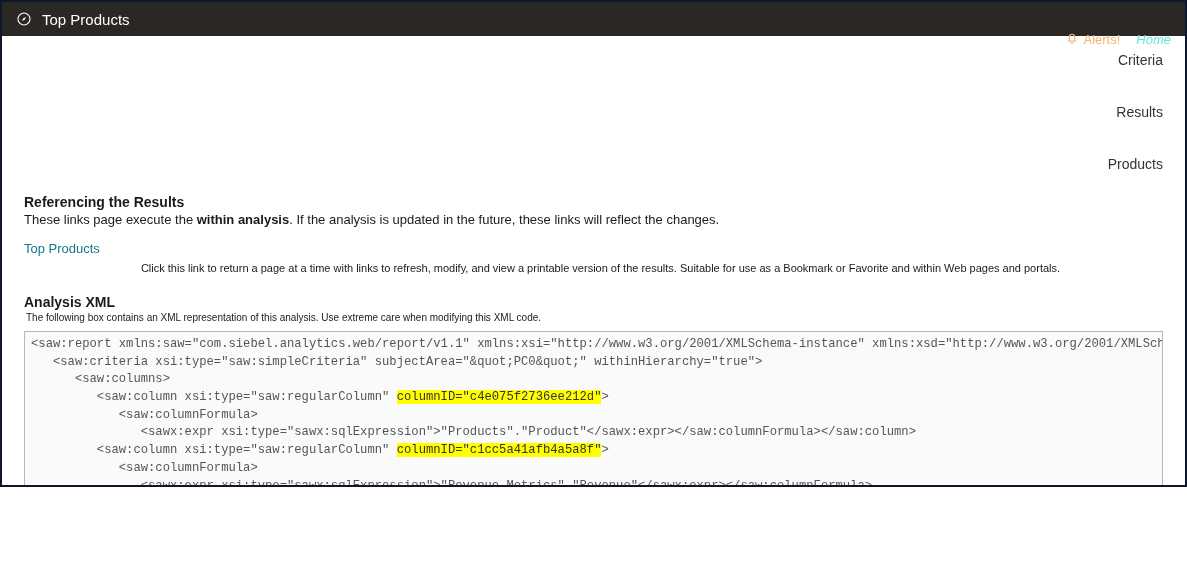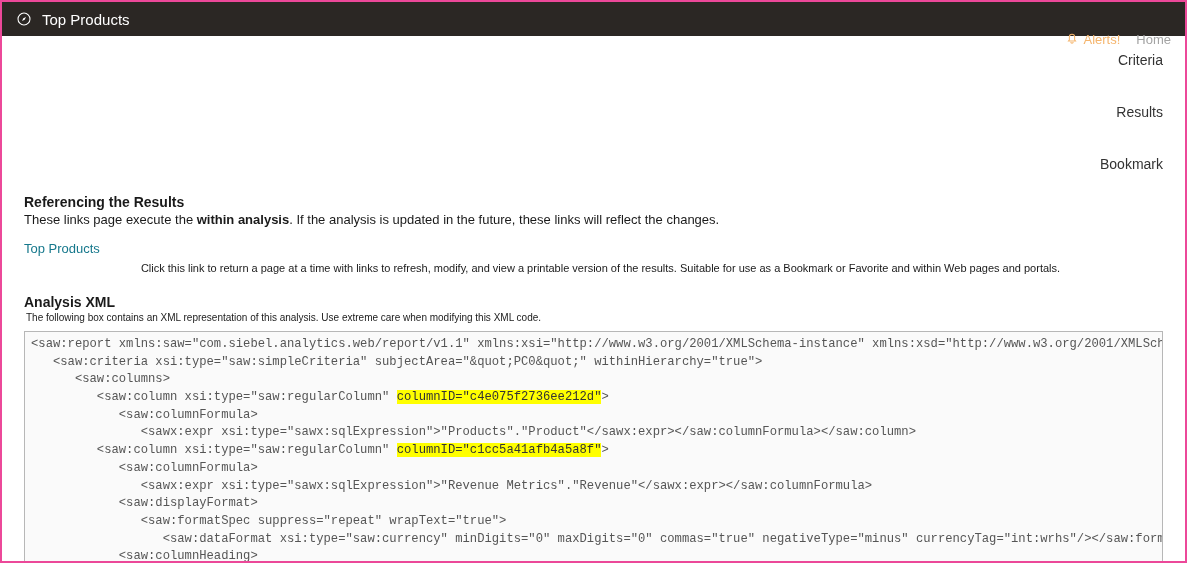--- a/index.html
+++ b/index.html
@@ -5,42 +5,42 @@
   * { box-sizing: border-box; }
   body {
     margin: 0;
     font-family: "Segoe UI", Arial, sans-serif;
     font-size: 13px;
     color: #1a1a1a;
     background: #fff;
     width: 1187px;
   }
   .outer {
-    border: 2px solid #ec4899;
+    border: 2px solid #0f172a;
     width: 1187px;
-    height: 563px;
+    height: 487px;
     overflow: hidden;
     position: relative;
   }
   
   .header {
     background: #2b2724;
     color: #fff;
     height: 34px;
     display: flex;
     align-items: center;
     padding: 0 14px;
     justify-content: space-between;
   }
   .header-left { display: flex; align-items: center; gap: 10px; }
   .header-icon { width: 16px; height: 16px; display: inline-flex; }
   .header-title { font-size: 15px; font-weight: 400; }
   .header-right { display: flex; align-items: center; gap: 16px; font-size: 13px; margin-top: 40px; }
   .alerts { color: #f5b56d; display: flex; align-items: center; gap: 4px; cursor: pointer; }
-  .home-link { color: #a3a3a3; cursor: pointer; }
+  .home-link { color: #5eead4; cursor: pointer; font-style: italic; }
 
   
   .tabs {
     display: flex;
     align-items: flex-end;
     padding: 10px 20px 0 20px;
     gap: 22px;
     font-size: 14px;
     flex-direction: column;
   }
@@ -107,21 +107,21 @@
         </span>
         <span>Alerts!</span>
       </span>
       <span class="home-link">Home</span>
     </div>
   </div>
 
   <div class="tabs">
     <div class="tab">Criteria</div>
     <div class="tab">Results</div>
-    <div class="tab">Bookmark</div>
+    <div class="tab">Products</div>
   </div>
 
   <div class="content">
     <div class="section-title">Referencing the Results</div>
     <div class="section-desc">
       <span>These links page execute the </span><span class="bold">within analysis</span><span>. If the analysis is updated in the future, these links will reflect the changes.</span>
     </div>
 
     <div class="link">Top Products</div>
     <div class="subdesc">Click this link to return a page at a time with links to refresh, modify, and view a printable version of the results. Suitable for use as a Bookmark or Favorite and within Web pages and portals.</div>

